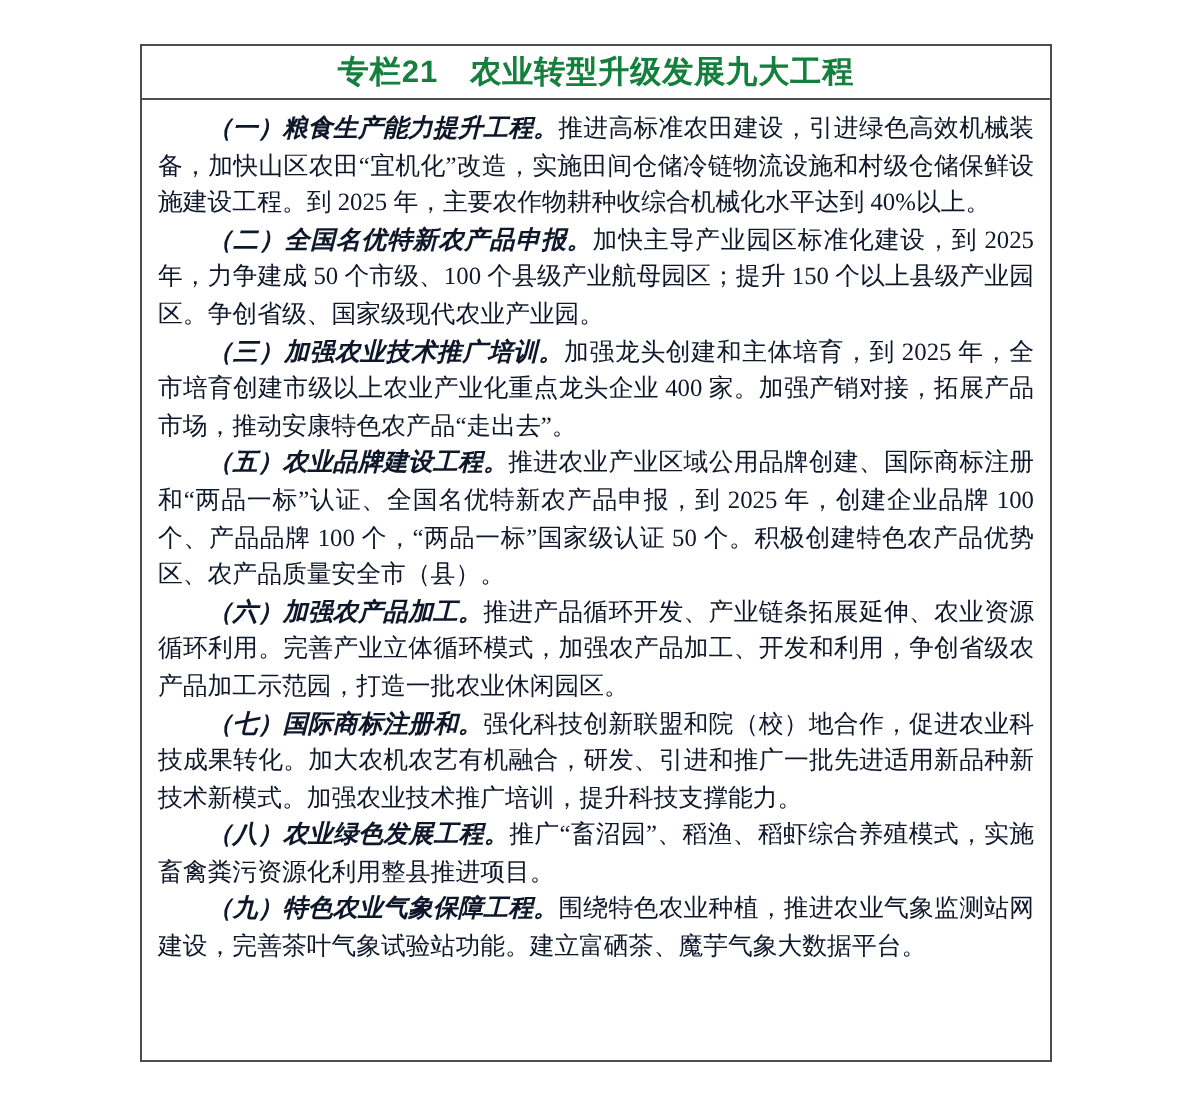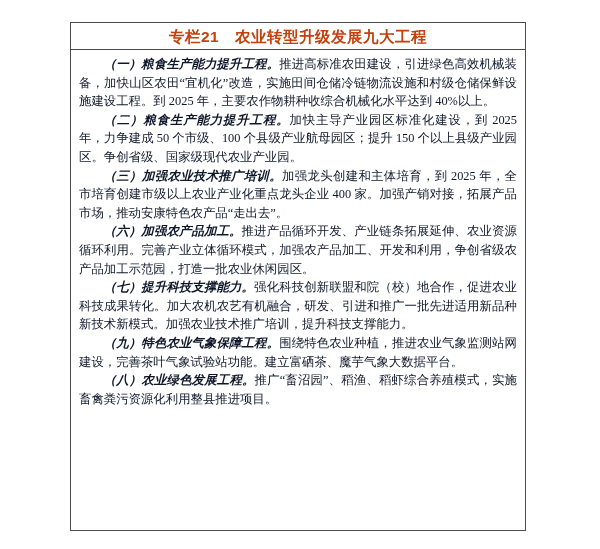--- a/index.html
+++ b/index.html
@@ -20,21 +20,21 @@
   }
   .panel-title-row {
     height:27px;
     line-height:27px;
     border-bottom:1px solid #4d4d4d;
     text-align:center;
     font-family:"Liberation Sans","DejaVu Sans",sans-serif;
     font-weight:bold;
     font-size:15.5px;
     letter-spacing:0.5px;
-    color:#c2410c;
+    color:#15803d;
     white-space:nowrap;
     overflow:hidden;
   }
   .panel-body {
     padding:5px 8px 4px 8px;
     height:479px;
     overflow:hidden;
   }
   .para {
     font-size:12.4px;
@@ -54,29 +54,30 @@
 
 <div class="page">
   <div class="panel-box">
 
     <div class="panel-title-row">专栏21　农业转型升级发展九大工程</div>
 
     <div class="panel-body">
 
       <p class="para"><span class="lead">（一）粮食生产能力提升工程。</span><span>推进高标准农田建设，引进绿色高效机械装备，加快山区农田“宜机化”改造，实施田间仓储冷链物流设施和村级仓储保鲜设施建设工程。到 2025 年，主要农作物耕种收综合机械化水平达到 40%以上。</span></p>
 
-      <p class="para"><span class="lead">（二）粮食生产能力提升工程。</span><span>加快主导产业园区标准化建设，到 2025 年，力争建成 50 个市级、100 个县级产业航母园区；提升 150 个以上县级产业园区。争创省级、国家级现代农业产业园。</span></p>
+      <p class="para"><span class="lead">（二）全国名优特新农产品申报。</span><span>加快主导产业园区标准化建设，到 2025 年，力争建成 50 个市级、100 个县级产业航母园区；提升 150 个以上县级产业园区。争创省级、国家级现代农业产业园。</span></p>
 
       <p class="para"><span class="lead">（三）加强农业技术推广培训。</span><span>加强龙头创建和主体培育，到 2025 年，全市培育创建市级以上农业产业化重点龙头企业 400 家。加强产销对接，拓展产品市场，推动安康特色农产品“走出去”。</span></p>
 
 
+      <p class="para"><span class="lead">（五）农业品牌建设工程。</span><span>推进农业产业区域公用品牌创建、国际商标注册和“两品一标”认证、全国名优特新农产品申报，到 2025 年，创建企业品牌 100 个、产品品牌 100 个，“两品一标”国家级认证 50 个。积极创建特色农产品优势区、农产品质量安全市（县）。</span></p>
 
       <p class="para"><span class="lead">（六）加强农产品加工。</span><span>推进产品循环开发、产业链条拓展延伸、农业资源循环利用。完善产业立体循环模式，加强农产品加工、开发和利用，争创省级农产品加工示范园，打造一批农业休闲园区。</span></p>
 
-      <p class="para"><span class="lead">（七）提升科技支撑能力。</span><span>强化科技创新联盟和院（校）地合作，促进农业科技成果转化。加大农机农艺有机融合，研发、引进和推广一批先进适用新品种新技术新模式。加强农业技术推广培训，提升科技支撑能力。</span></p>
+      <p class="para"><span class="lead">（七）国际商标注册和。</span><span>强化科技创新联盟和院（校）地合作，促进农业科技成果转化。加大农机农艺有机融合，研发、引进和推广一批先进适用新品种新技术新模式。加强农业技术推广培训，提升科技支撑能力。</span></p>
+
+      <p class="para"><span class="lead">（八）农业绿色发展工程。</span><span>推广“畜沼园”、稻渔、稻虾综合养殖模式，实施畜禽粪污资源化利用整县推进项目。</span></p>
 
       <p class="para"><span class="lead">（九）特色农业气象保障工程。</span><span>围绕特色农业种植，推进农业气象监测站网建设，完善茶叶气象试验站功能。建立富硒茶、魔芋气象大数据平台。</span></p>
-
-      <p class="para"><span class="lead">（八）农业绿色发展工程。</span><span>推广“畜沼园”、稻渔、稻虾综合养殖模式，实施畜禽粪污资源化利用整县推进项目。</span></p>
 
     </div>
   </div>
 </div>
 
 </body></html>

